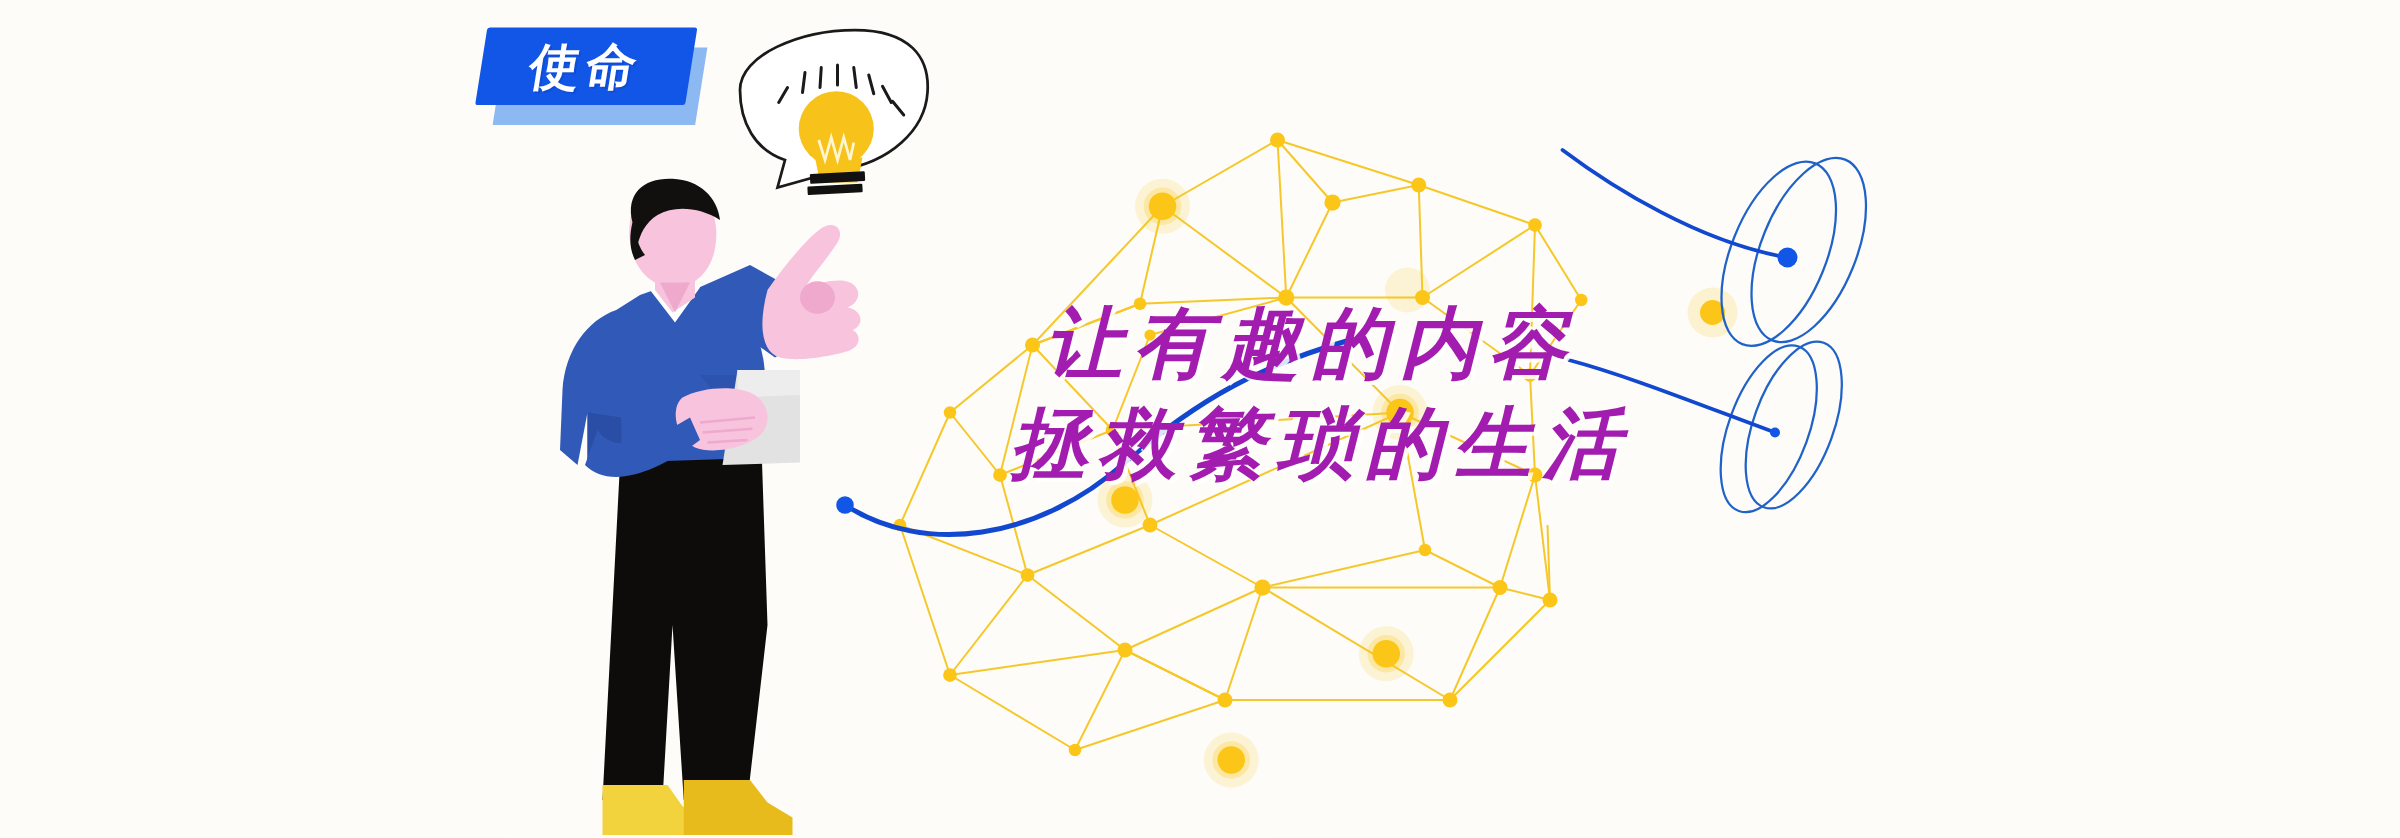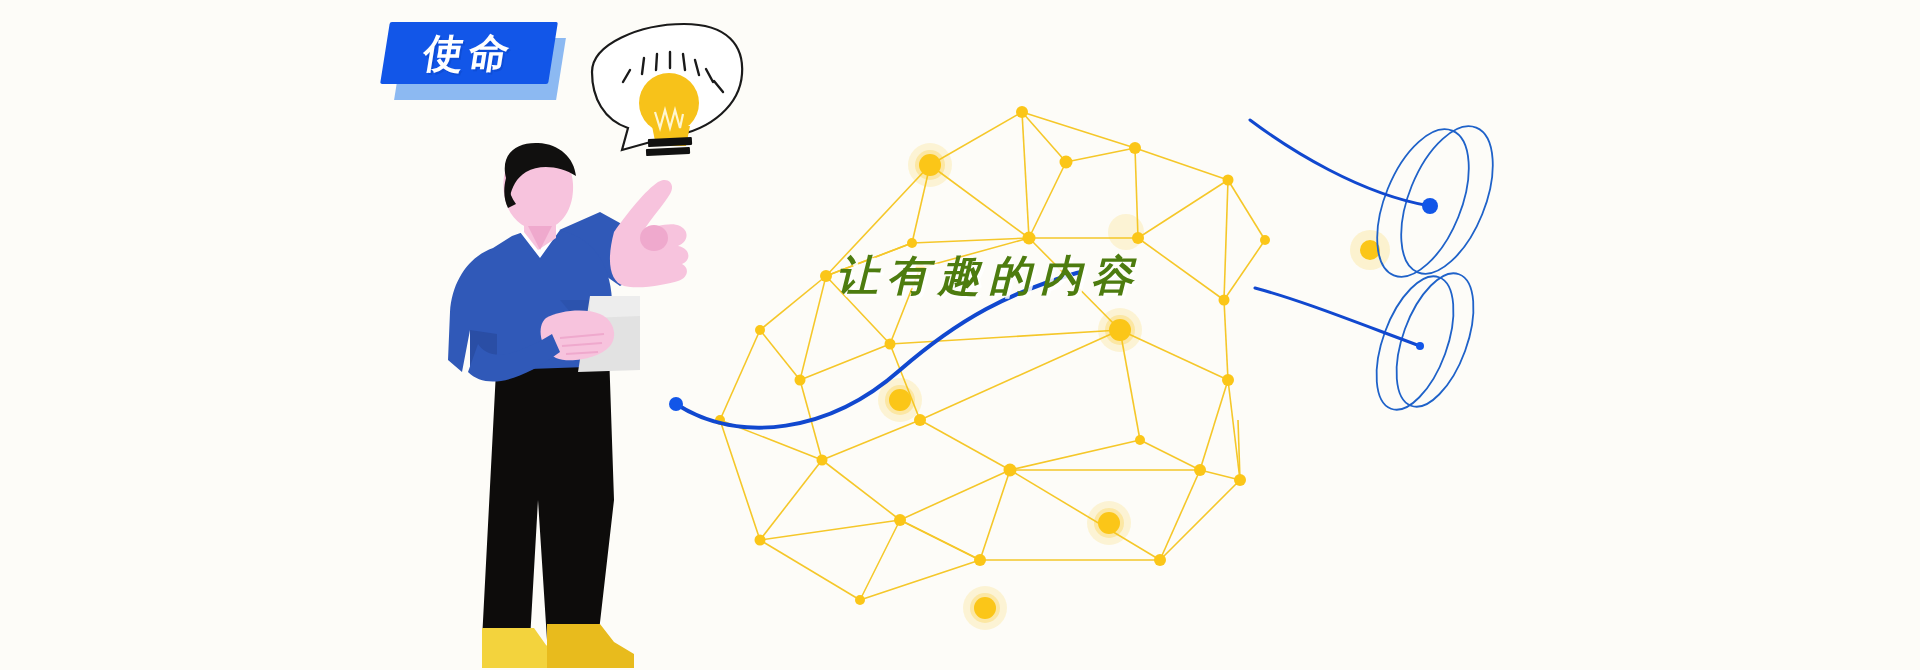--- a/index.html
+++ b/index.html
@@ -62,22 +62,22 @@
 
   
   #headline {
     position: absolute;
     left: 836px;
     top: 236px;
     width: 560px;
     z-index: 6;
   }
   .head-line {
-    color: #4d7c0f;
-    font-size: 42px;
+    color: #a21caf;
+    font-size: 62px;
     font-weight: bold;
     font-style: italic;
     letter-spacing: 9px;
     line-height: 80px;
     white-space: nowrap;
     text-shadow: 3px 3px 0 rgba(255,255,255,.85);
   }
   .head-line.l2 {
     margin-left: -28px;
   }
@@ -314,15 +314,16 @@
   </svg>
 
   <div id="badge-wrap">
     <div id="badge-shadow"></div>
     <div id="badge-main"></div>
     <div id="badge-label">使命</div>
   </div>
 
   <div id="headline">
     <div class="head-line l1">让有趣的内容</div>
+    <div class="head-line l2">拯救繁琐的生活</div>
   </div>
 
 </div>
 
 </body></html>

